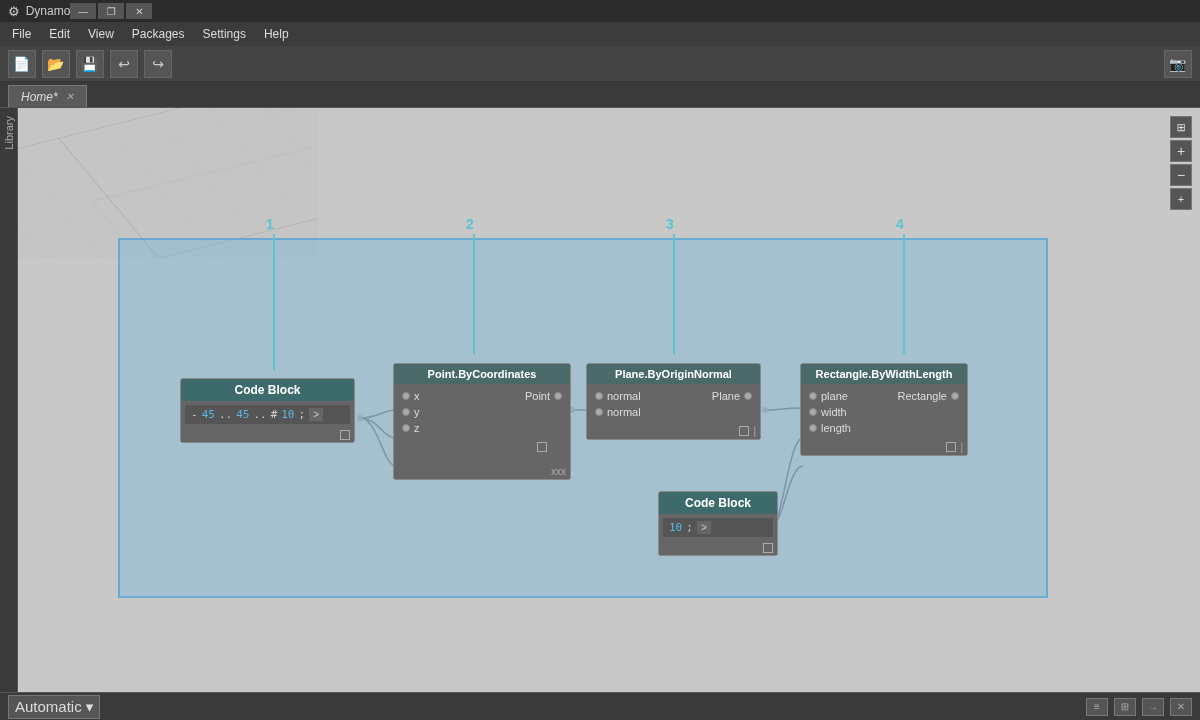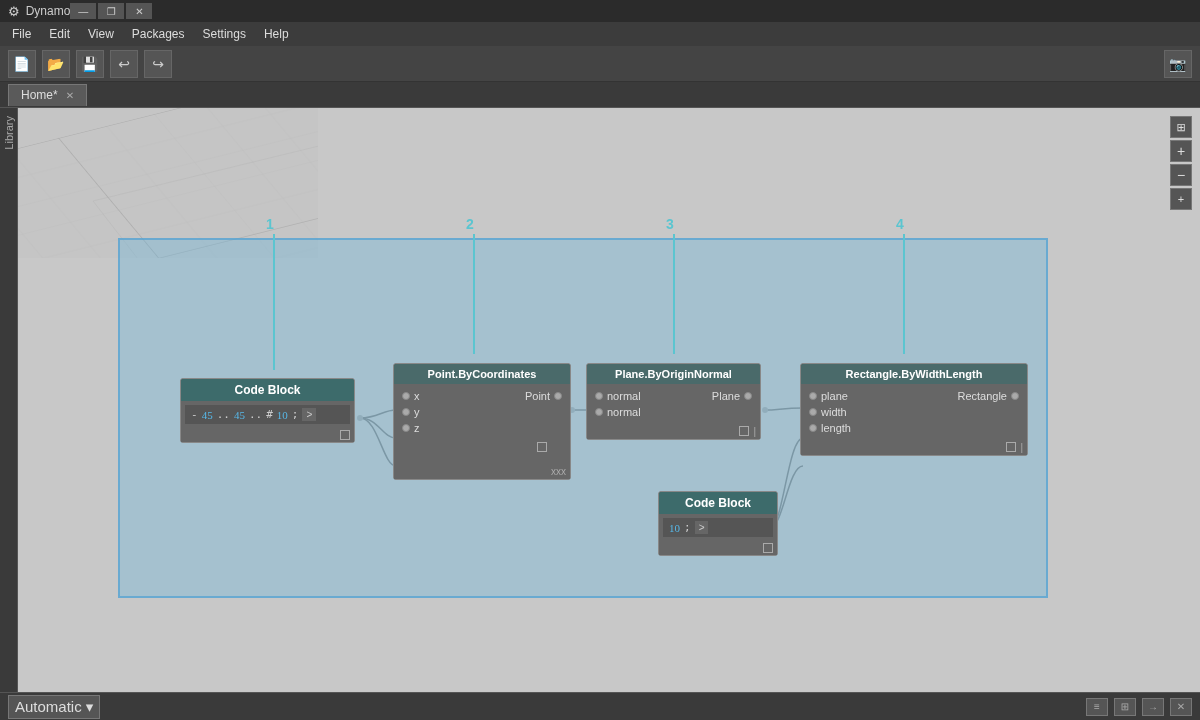--- a/index.html
+++ b/index.html
@@ -60,23 +60,24 @@
       background: #555; border: 1px solid #666;
       cursor: pointer; display: flex; align-items: center; justify-content: center;
       color: #ccc; font-size: 14px;
     }
 
     
     #tabbar {
       height: 26px;
       background: #3a3a3a;
       display: flex;
-      align-items: center;
+      align-items: flex-end;
       padding: 0 8px;
       border-bottom: 1px solid #555;
+      font-style: italic;
     }
     .tab {
       height: 22px;
       background: #5a5a5a;
       color: #ddd;
       font-size: 12px;
       padding: 0 12px;
       display: flex; align-items: center; gap: 8px;
       cursor: pointer;
       border-top: 1px solid #777;
@@ -184,21 +185,21 @@
     .code-node .code-input {
       background: #555;
       padding: 3px 6px;
       font-family: monospace;
       font-size: 11px;
       color: #eee;
       display: flex;
       align-items: center;
       gap: 4px;
     }
-    .code-val { color: #57b8e8; font-family: Liberation Serif, serif; }
+    .code-val { color: #57b8e8; }
     .code-run { background: #666; border: none; color: #ccc; cursor: pointer; padding: 1px 4px; font-size: 10px; }
 
     
     .number-label {
       position: absolute;
       color: #5bc5d0;
       font-size: 14px;
       font-weight: bold;
     }
     .number-line {
@@ -424,21 +425,21 @@
           <div class="port port-left"></div>
           <span class="port-label">normal</span>
         </div>
       </div>
       <div class="node-footer">
         <div class="node-check"></div>
         <span style="color:#aaa; font-size:10px;">|</span>
       </div>
     </div>
 
-    <div class="node" style="left: 782px; top: 255px; width: 228px;">
+    <div class="node" style="left: 782px; top: 255px; width: 168px;">
       <div class="node-header" style="background: #4a6a6a; font-size:11px;">Rectangle.ByWidthLength</div>
       <div class="node-body">
         <div class="node-row">
           <div class="port port-left"></div>
           <span class="port-label">plane</span>
           <span class="port-label" style="margin-left:auto;">Rectangle</span>
           <div class="port" style="margin-left:4px;"></div>
         </div>
         <div class="node-row">
           <div class="port port-left"></div>

